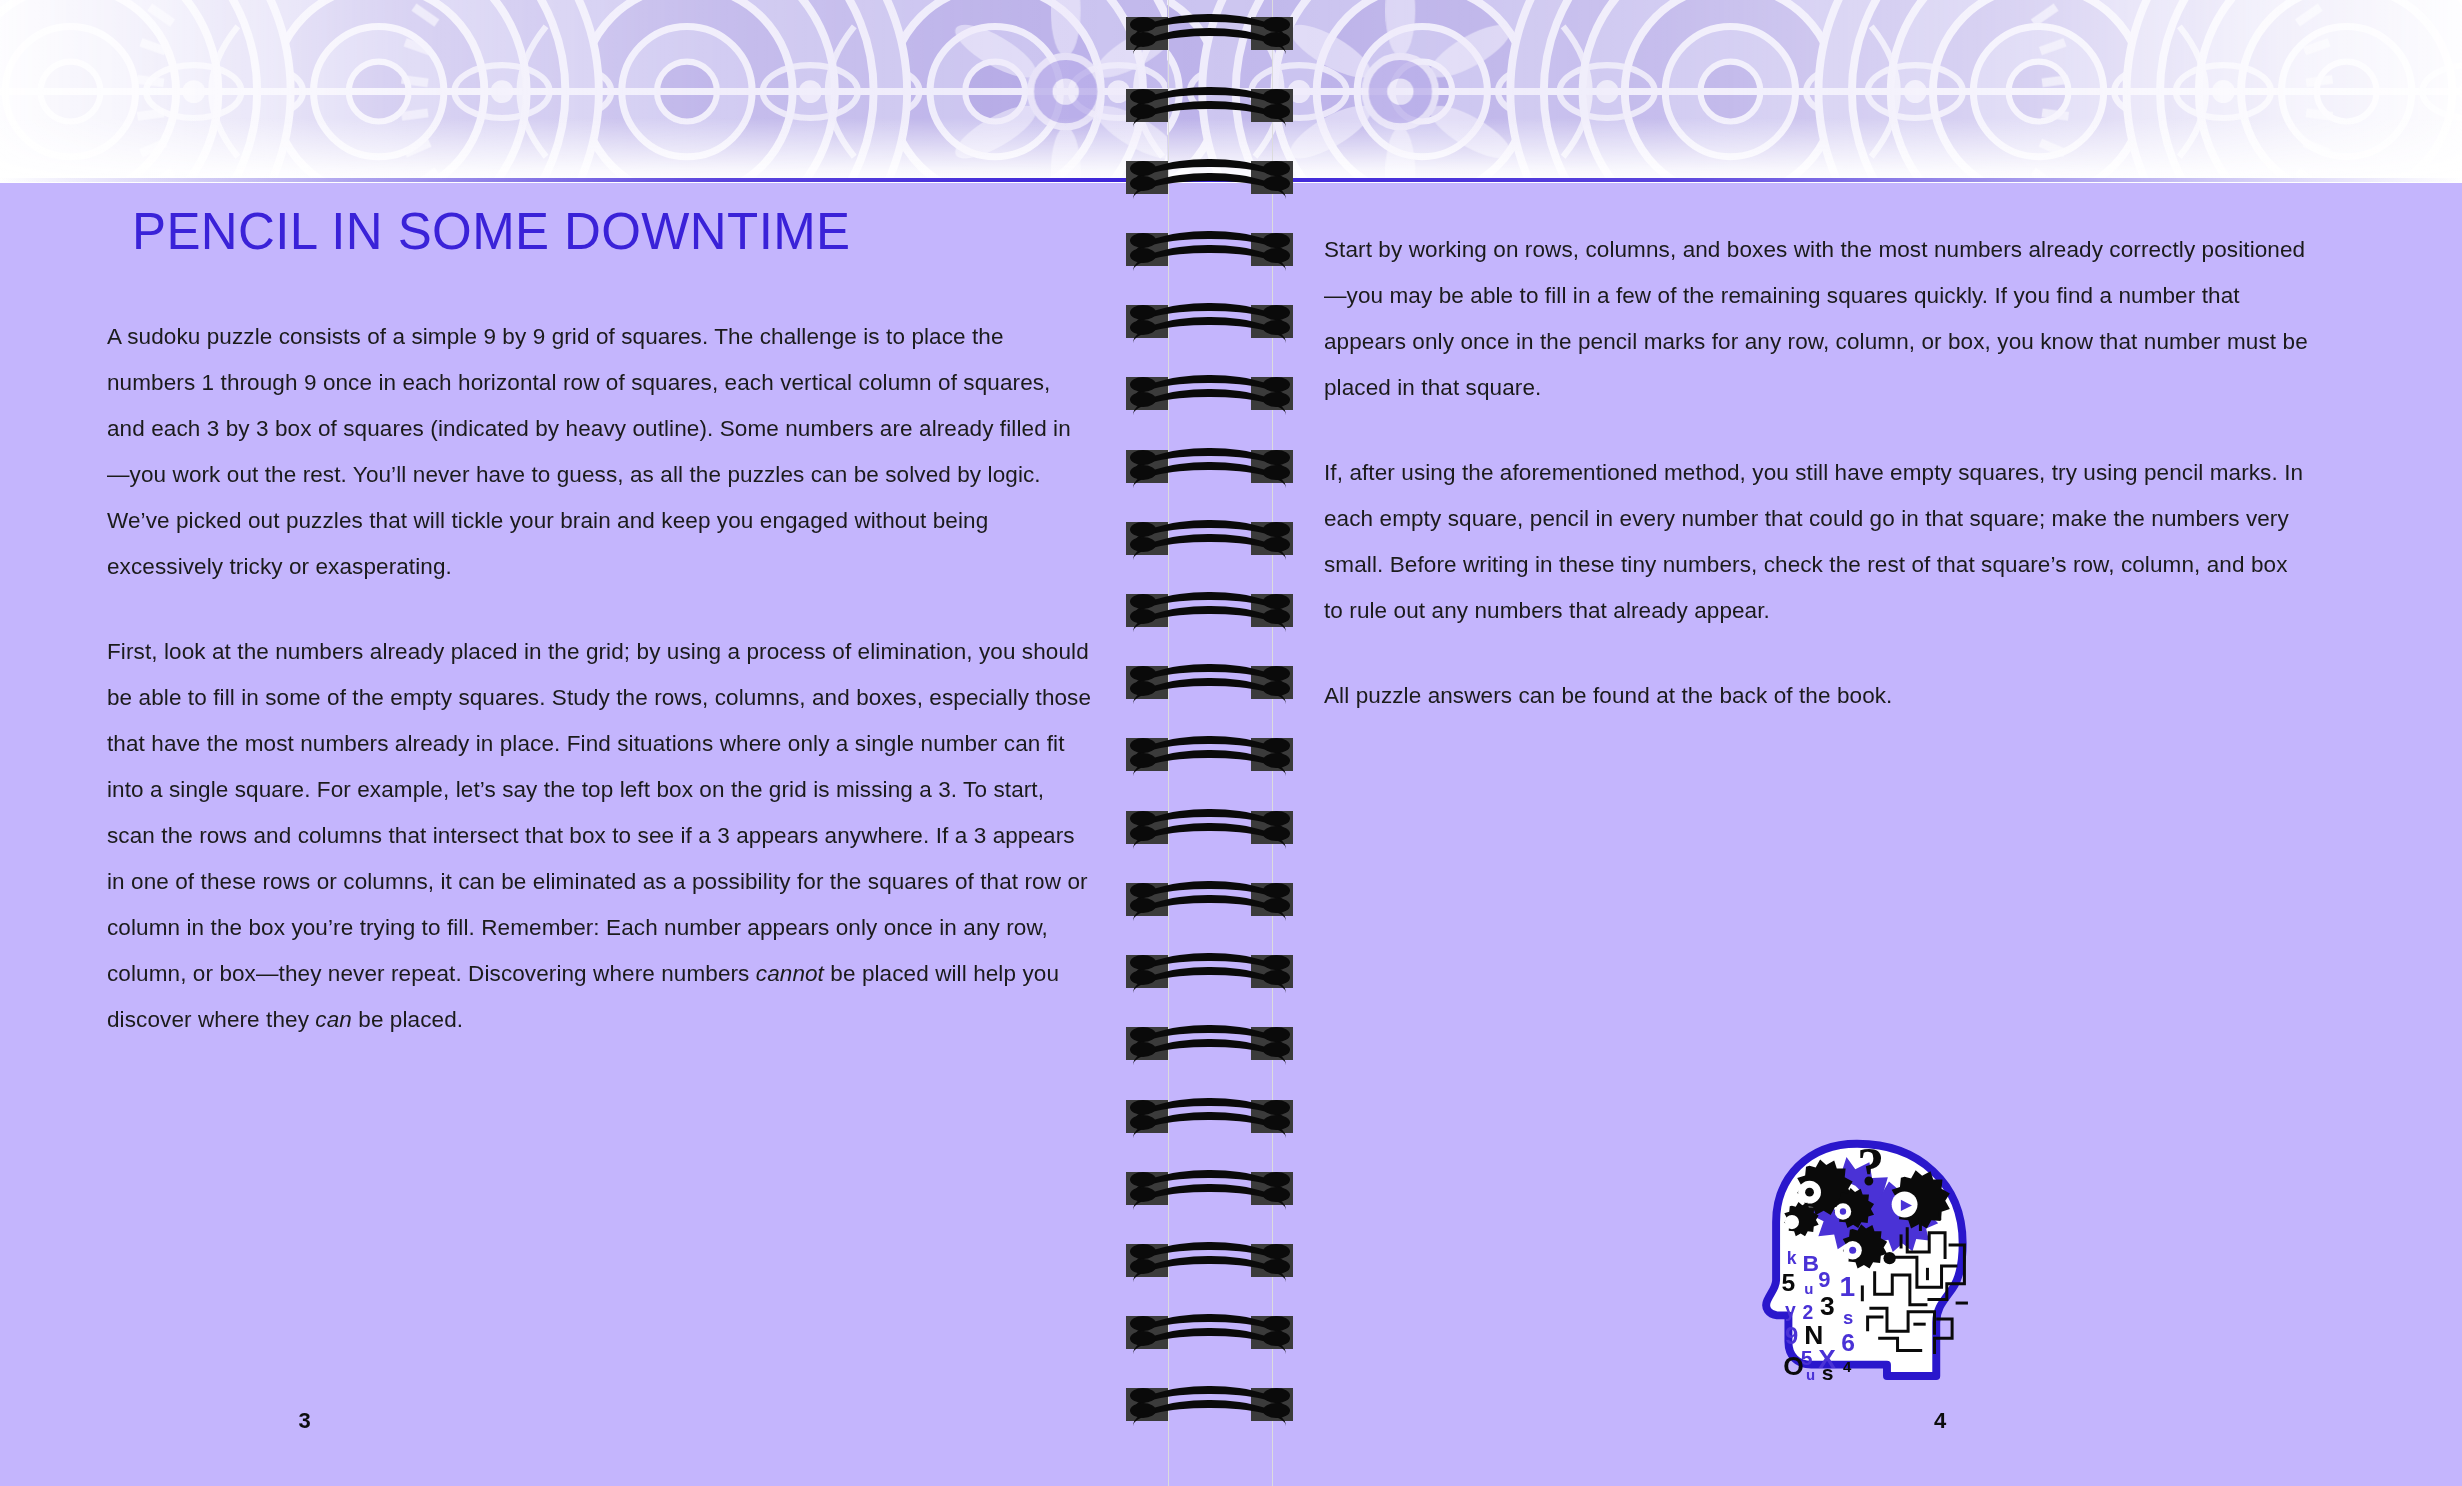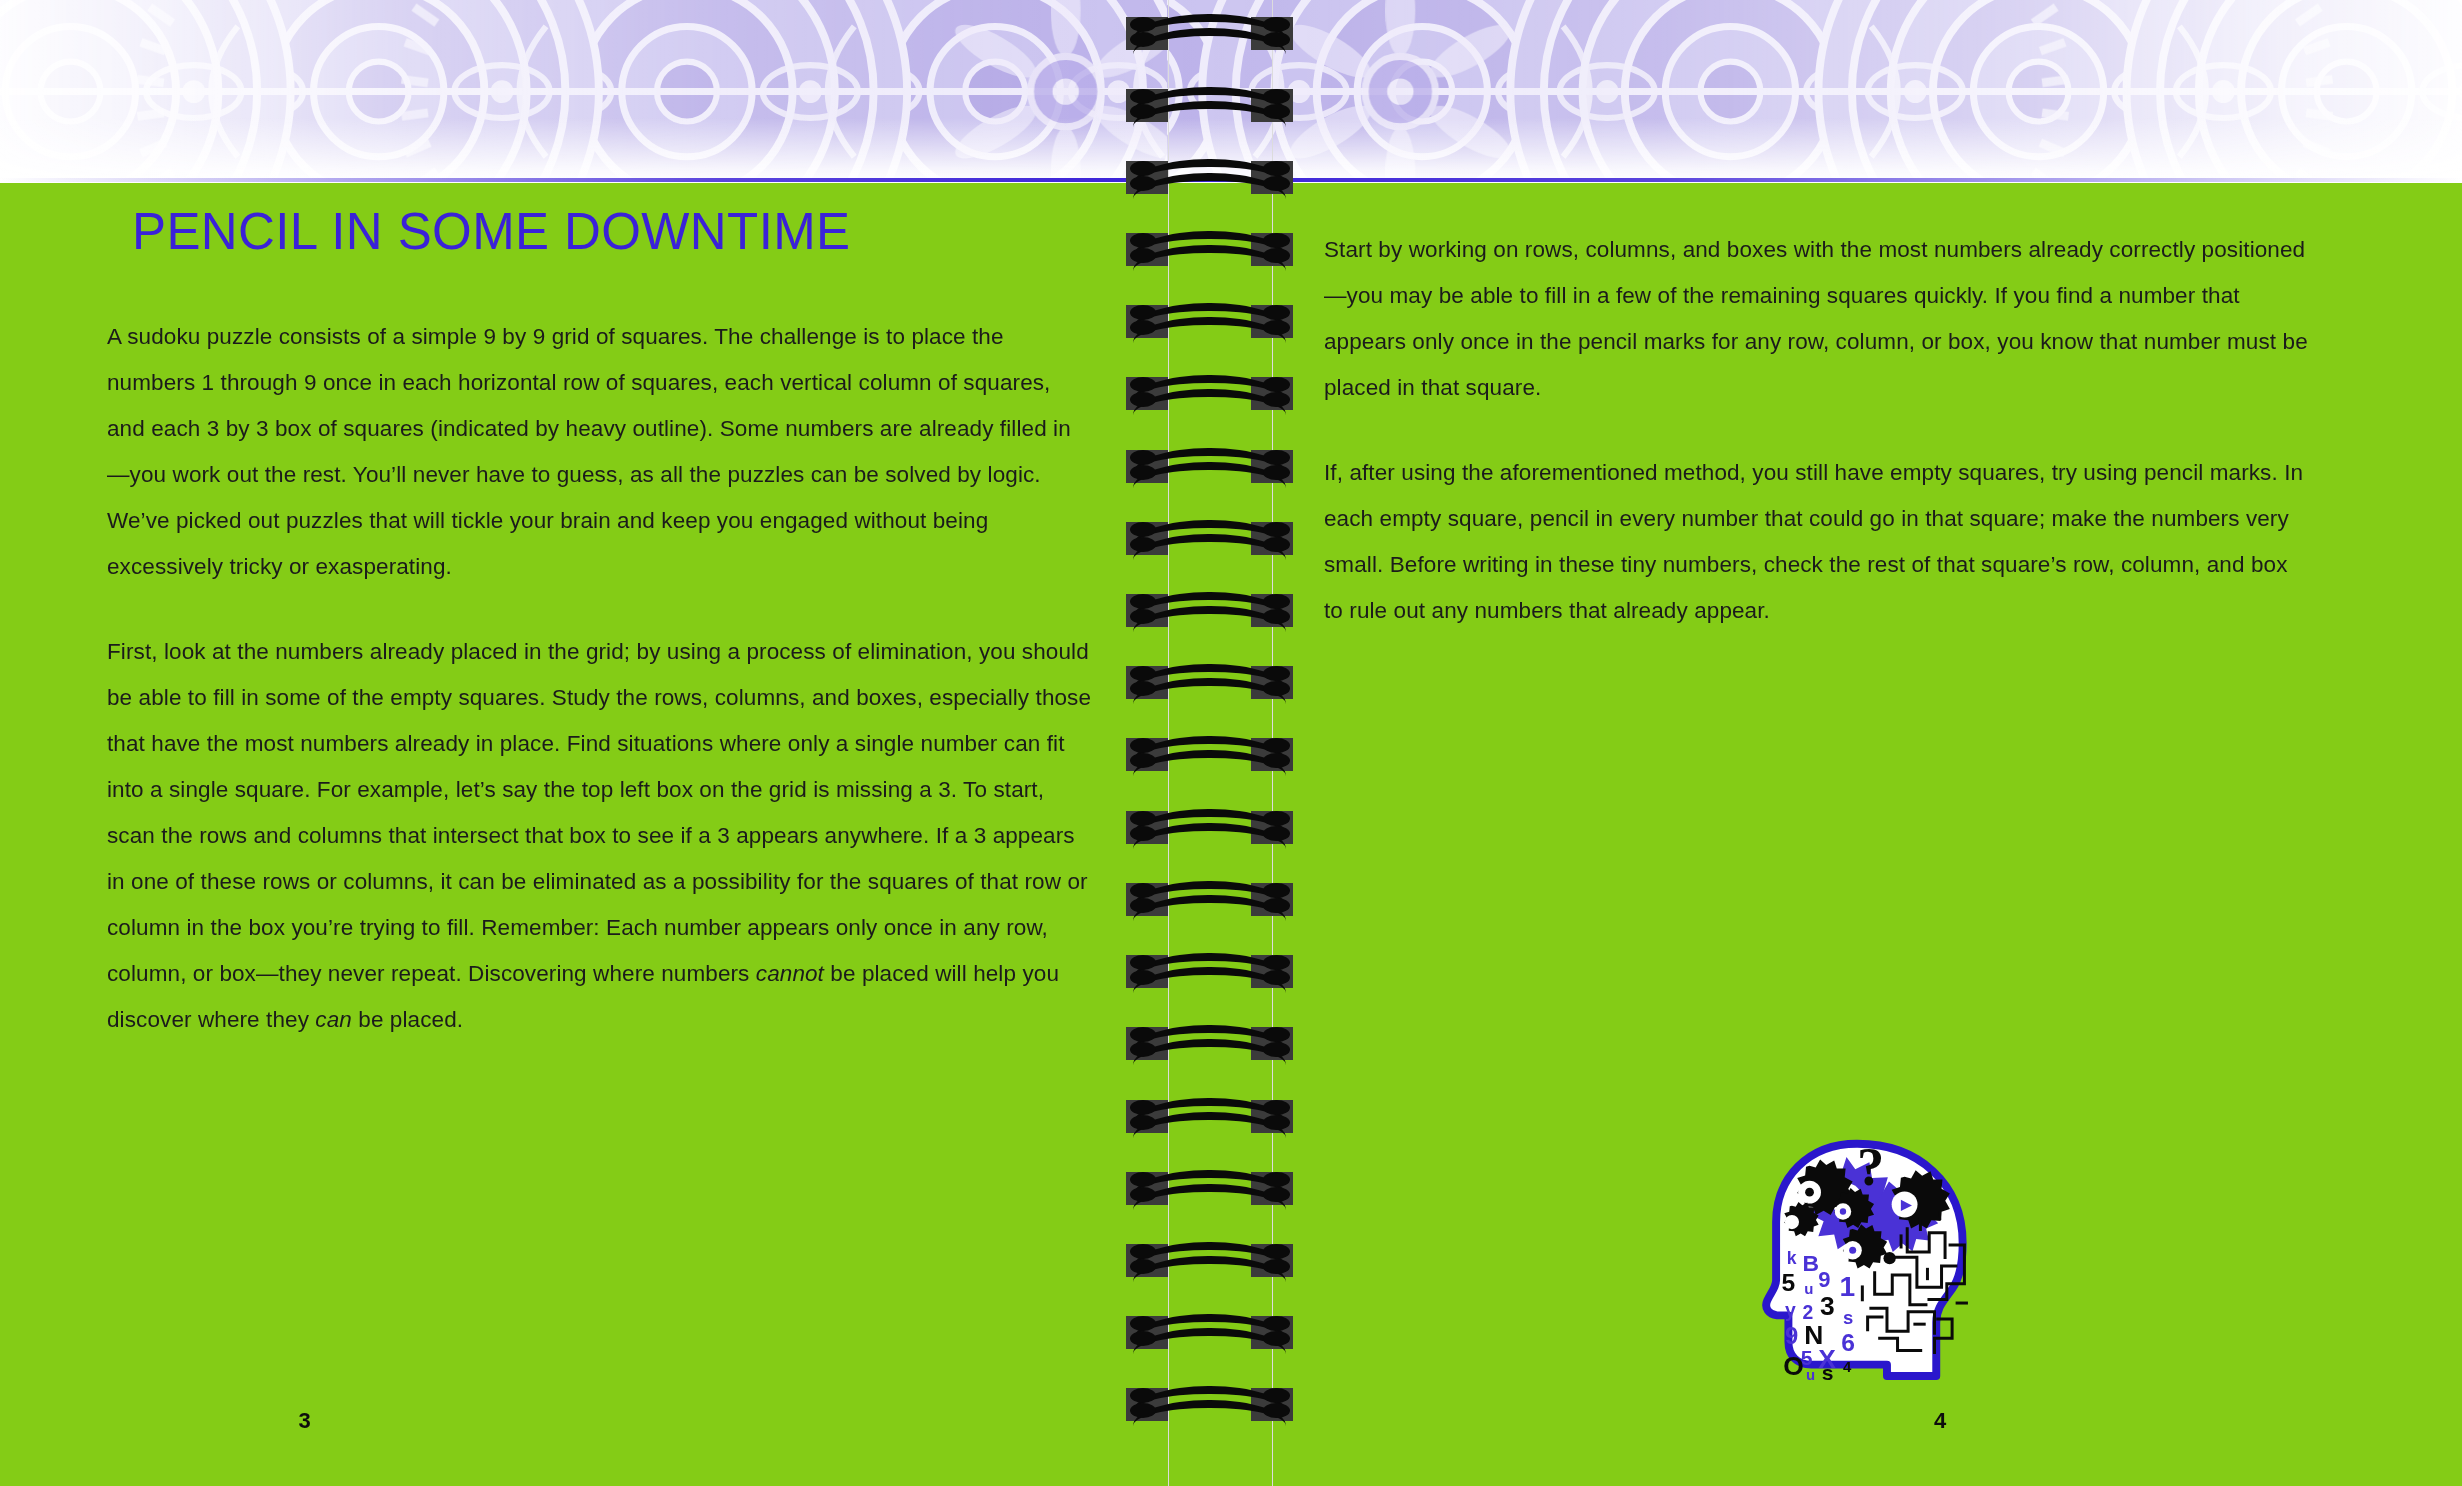--- a/index.html
+++ b/index.html
@@ -6,21 +6,21 @@
   html,body { width:2462px; height:1487px; background:#ffffff; }
   body {
     font-family:"Liberation Sans", sans-serif;
     position:relative; overflow:hidden;
   }
 
   
   .spread { position:absolute; inset:0; display:flex; }
 
   .page {
-    position:relative; height:1487px; background:#84cc16;
+    position:relative; height:1487px; background:#c4b5fd;
     overflow:hidden;
   }
   .page-left  { width:1167px; }
   .page-right { width:1295px; }
 
   
   .header-band {
     position:absolute; top:0; left:0; right:0; height:183px;
     overflow:hidden;
   }
@@ -335,20 +335,21 @@
         </g>
       </svg>
       <div class="fade"></div>
       <div class="vfade"></div>
     </div>
     <div class="header-rule"></div>
 
     <div class="col col-right">
       <p class="para">Start by working on rows, columns, and boxes with the most numbers already correctly positioned—you may be able to fill in a few of the remaining squares quickly. If you find a number that appears only once in the pencil marks for any row, column, or box, you know that number must be placed in that square.</p>
       <p class="para">If, after using the aforementioned method, you still have empty squares, try using pencil marks. In each empty square, pencil in every number that could go in that square; make the numbers very small. Before writing in these tiny numbers, check the rest of that square’s row, column, and box to rule out any numbers that already appear.</p>
+      <p class="para">All puzzle answers can be found at the back of the book.</p>
     </div>
 
     <div class="page-number">4</div>
   </div>
 </div>
 
 <div class="brain-art">
   <svg viewBox="0 0 262 300">
 
     <path d="M118 27 C 62 27 26 66 26 116 L26 182 C26 190 20 196 16 205

